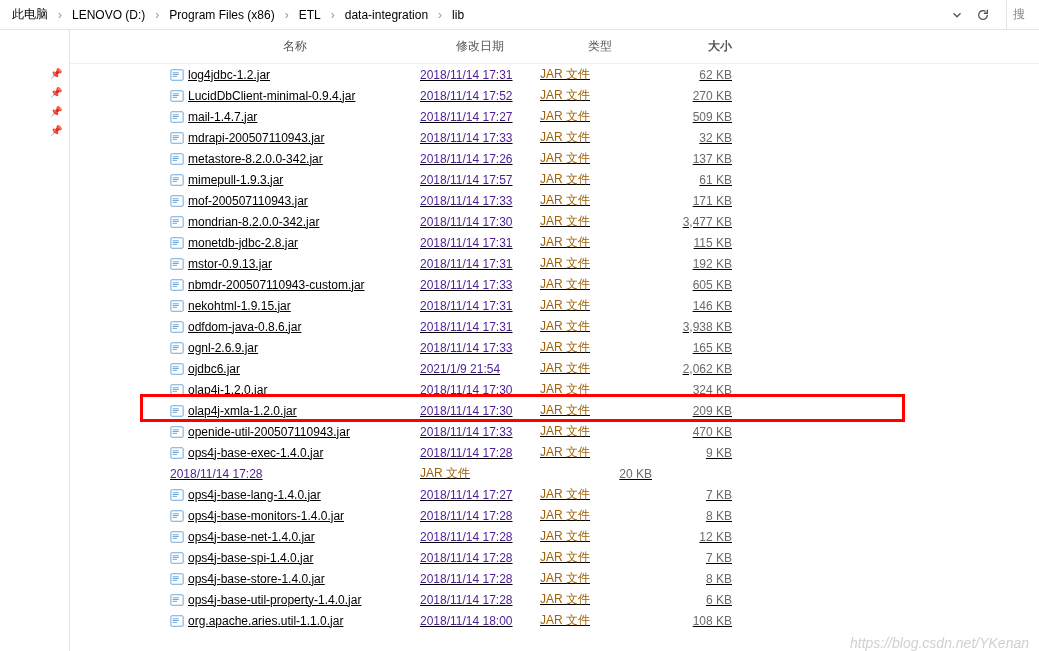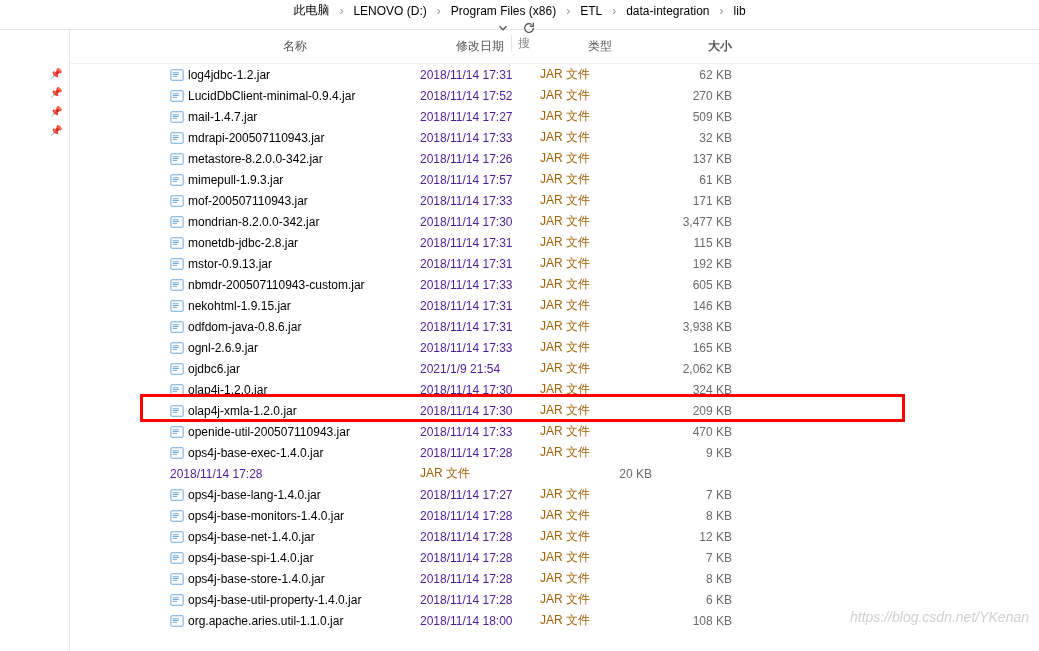--- a/index.html
+++ b/index.html
@@ -1,45 +1,45 @@
 <!DOCTYPE html>
 <html><head>
   <meta charset="utf-8">
   <style>
     * { margin: 0; padding: 0; box-sizing: border-box; font-family: "Microsoft YaHei", "Segoe UI", sans-serif; }
     body { background: #fff; font-size: 12px; color: #000; width: 1039px; height: 651px; overflow: hidden; position: relative; }
     
-    .breadcrumb-bar { display: flex; align-items: center; height: 30px; padding: 0 8px; border-bottom: 1px solid #e5e5e5; flex-direction: column; }
+    .breadcrumb-bar { display: flex; align-items: center; height: 30px; padding: 0 8px; border-bottom: 1px solid #e5e5e5; }
     .breadcrumb { display: flex; align-items: center; flex: 1; gap: 4px; }
     .breadcrumb-item { color: #000; cursor: pointer; padding: 2px 4px; }
     .breadcrumb-sep { color: #999; padding: 0 2px; }
     .toolbar-icons { display: flex; gap: 12px; align-items: center; padding-right: 8px; }
     .toolbar-icons svg { width: 14px; height: 14px; stroke: #555; fill: none; cursor: pointer; }
     .search-stub { padding: 0 6px; color: #888; border-left: 1px solid #e5e5e5; margin-left: 8px; height: 100%; display: flex; align-items: center; }
     
     .main-area { display: flex; height: calc(100% - 30px); }
     .left-pane { width: 70px; border-right: 1px solid #e5e5e5; padding-top: 30px; }
     .pin-icon { display: block; margin: 8px auto 8px 50px; color: #888; font-size: 10px; cursor: pointer; }
     
     .file-area { flex: 1; position: relative; }
     
     .col-headers { display: grid; grid-template-columns: 250px 120px 120px 80px 1fr; padding: 8px 0 8px 100px; border-bottom: 1px solid #f0f0f0; color: #555; }
     .col-headers div { cursor: pointer; text-align: center; }
     
     .file-list { }
-    .file-row { display: grid; grid-template-columns: 250px 120px 120px 80px 1fr; padding: 2px 0 2px 100px; height: 21px; align-items: center; cursor: default; }
+    .file-row { display: grid; grid-template-columns: 250px 120px 120px 80px 1fr; padding: 2px 0 2px 100px; height: 21px; align-items: center; cursor: default; text-decoration: underline; }
     .file-name { display: flex; align-items: center; gap: 4px; }
     .file-icon { width: 14px; height: 14px; flex-shrink: 0; }
     .file-date { color: #4c1d95; }
     .file-type { color: #a16207; }
     .file-size { color: #6a6a6a; text-align: right; padding-right: 8px; }
     
     .highlight-box { position: absolute; border: 3px solid #ff0000; pointer-events: none; left: 70px; top: 364px; width: 765px; height: 28px; }
     
-    .watermark { position: absolute; bottom: 26px; right: 10px; color: #d0d0d0; font-size: 14px; font-style: italic; pointer-events: none; }
+    .watermark { position: absolute; bottom: 0; right: 10px; color: #d0d0d0; font-size: 14px; font-style: italic; pointer-events: none; }
   </style>
 </head>
 <body>
 
 <div class="breadcrumb-bar">
   <div class="breadcrumb">
     <span class="breadcrumb-item">此电脑</span>
     <span class="breadcrumb-sep">›</span>
     <span class="breadcrumb-item">LENOVO (D:)</span>
     <span class="breadcrumb-sep">›</span>

